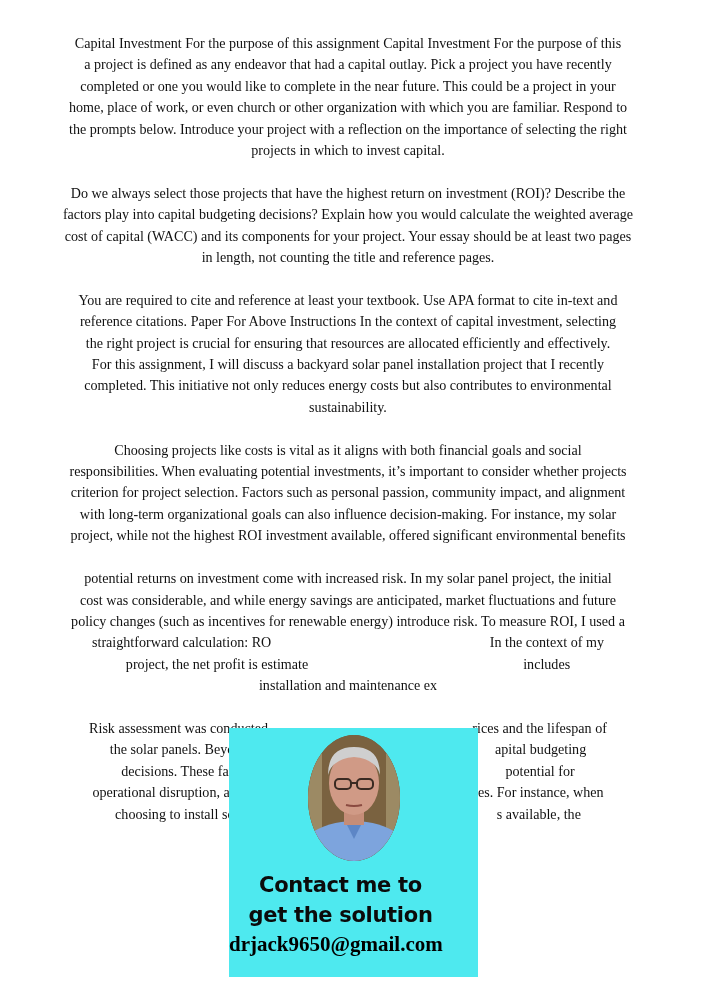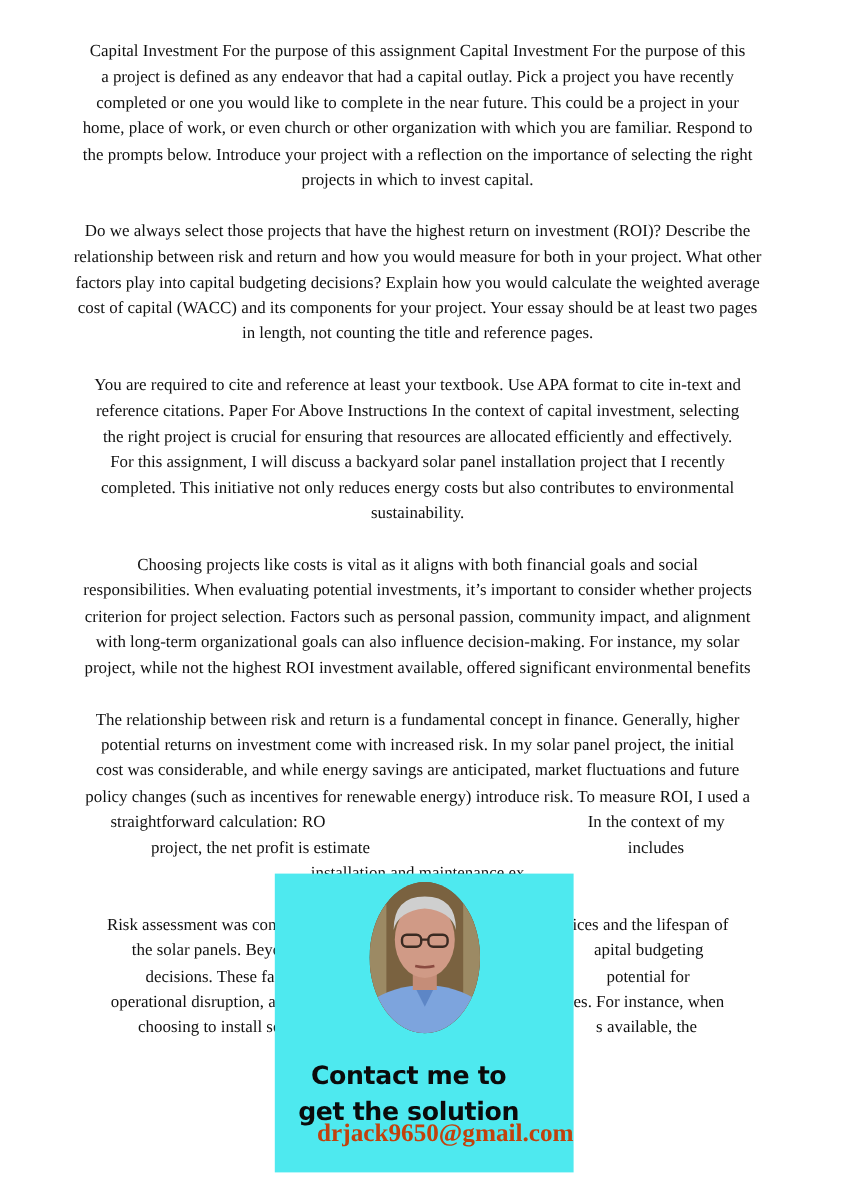--- a/index.html
+++ b/index.html
@@ -46,80 +46,78 @@
       width: 92px;
       height: 126px;
       border-radius: 50%;
       overflow: hidden;
       background: #6b5a3c;
     }
     .avatar svg { display: block; }
     .promo-headline {
       position: absolute;
       left: 0;
-      top: 153px;
+      top: 142px;
       width: 223px;
       text-align: center;
       font-family: "DejaVu Sans", sans-serif;
       font-weight: bold;
       font-size: 21px;
       line-height: 30px;
       color: #0b0b0b;
       letter-spacing: -0.3px;
     }
     .promo-headline span { display: block; }
     .promo-email {
       position: absolute;
       left: 0;
       top: 203px;
       width: 249px;
-      text-align: right;
+      text-align: left;
       font-family: "Liberation Serif", serif;
       font-weight: bold;
       font-size: 21px;
       line-height: 26px;
-      color: #c2410c;
+      color: #000000;
     }
   </style>
 </head>
 <body>
 
 <div class="page">
   <p class="para">
     <span class="line">Capital Investment For the purpose of this assignment Capital Investment For the purpose of this</span>
     <span class="line">a project is defined as any endeavor that had a capital outlay. Pick a project you have recently</span>
     <span class="line">completed or one you would like to complete in the near future. This could be a project in your</span>
     <span class="line">home, place of work, or even church or other organization with which you are familiar. Respond to</span>
     <span class="line">the prompts below. Introduce your project with a reflection on the importance of selecting the right</span>
     <span class="line">projects in which to invest capital.</span>
   </p>
   <p class="para">
     <span class="line">Do we always select those projects that have the highest return on investment (ROI)? Describe the</span>
-    <span class="line">relationship between risk and return and how you would measure for both in your project. What other</span>
     <span class="line">factors play into capital budgeting decisions? Explain how you would calculate the weighted average</span>
     <span class="line">cost of capital (WACC) and its components for your project. Your essay should be at least two pages</span>
     <span class="line">in length, not counting the title and reference pages.</span>
   </p>
   <p class="para">
     <span class="line">You are required to cite and reference at least your textbook. Use APA format to cite in-text and</span>
     <span class="line">reference citations. Paper For Above Instructions In the context of capital investment, selecting</span>
     <span class="line">the right project is crucial for ensuring that resources are allocated efficiently and effectively.</span>
     <span class="line">For this assignment, I will discuss a backyard solar panel installation project that I recently</span>
     <span class="line">completed. This initiative not only reduces energy costs but also contributes to environmental</span>
     <span class="line">sustainability.</span>
   </p>
   <p class="para">
     <span class="line">Choosing projects like costs is vital as it aligns with both financial goals and social</span>
     <span class="line">responsibilities. When evaluating potential investments, it’s important to consider whether projects</span>
     <span class="line">criterion for project selection. Factors such as personal passion, community impact, and alignment</span>
     <span class="line">with long-term organizational goals can also influence decision-making. For instance, my solar</span>
     <span class="line">project, while not the highest ROI investment available, offered significant environmental benefits</span>
   </p>
   <p class="para">
-    <span class="line">The relationship between risk and return is a fundamental concept in finance. Generally, higher</span>
     <span class="line">potential returns on investment come with increased risk. In my solar panel project, the initial</span>
     <span class="line">cost was considerable, and while energy savings are anticipated, market fluctuations and future</span>
     <span class="line">policy changes (such as incentives for renewable energy) introduce risk. To measure ROI, I used a</span>
     <span class="line" style="white-space:pre">straightforward calculation: RO                                                              In the context of my</span>
     <span class="line" style="white-space:pre">project, the net profit is estimate                                                             includes</span>
     <span class="line">installation and maintenance ex</span>
   </p>
   <p class="para">
     <span class="line" style="white-space:pre">Risk assessment was conducted                                                          rices and the lifespan of</span>
     <span class="line" style="white-space:pre">the solar panels. Beyond ROI ar                                                          apital budgeting</span>

